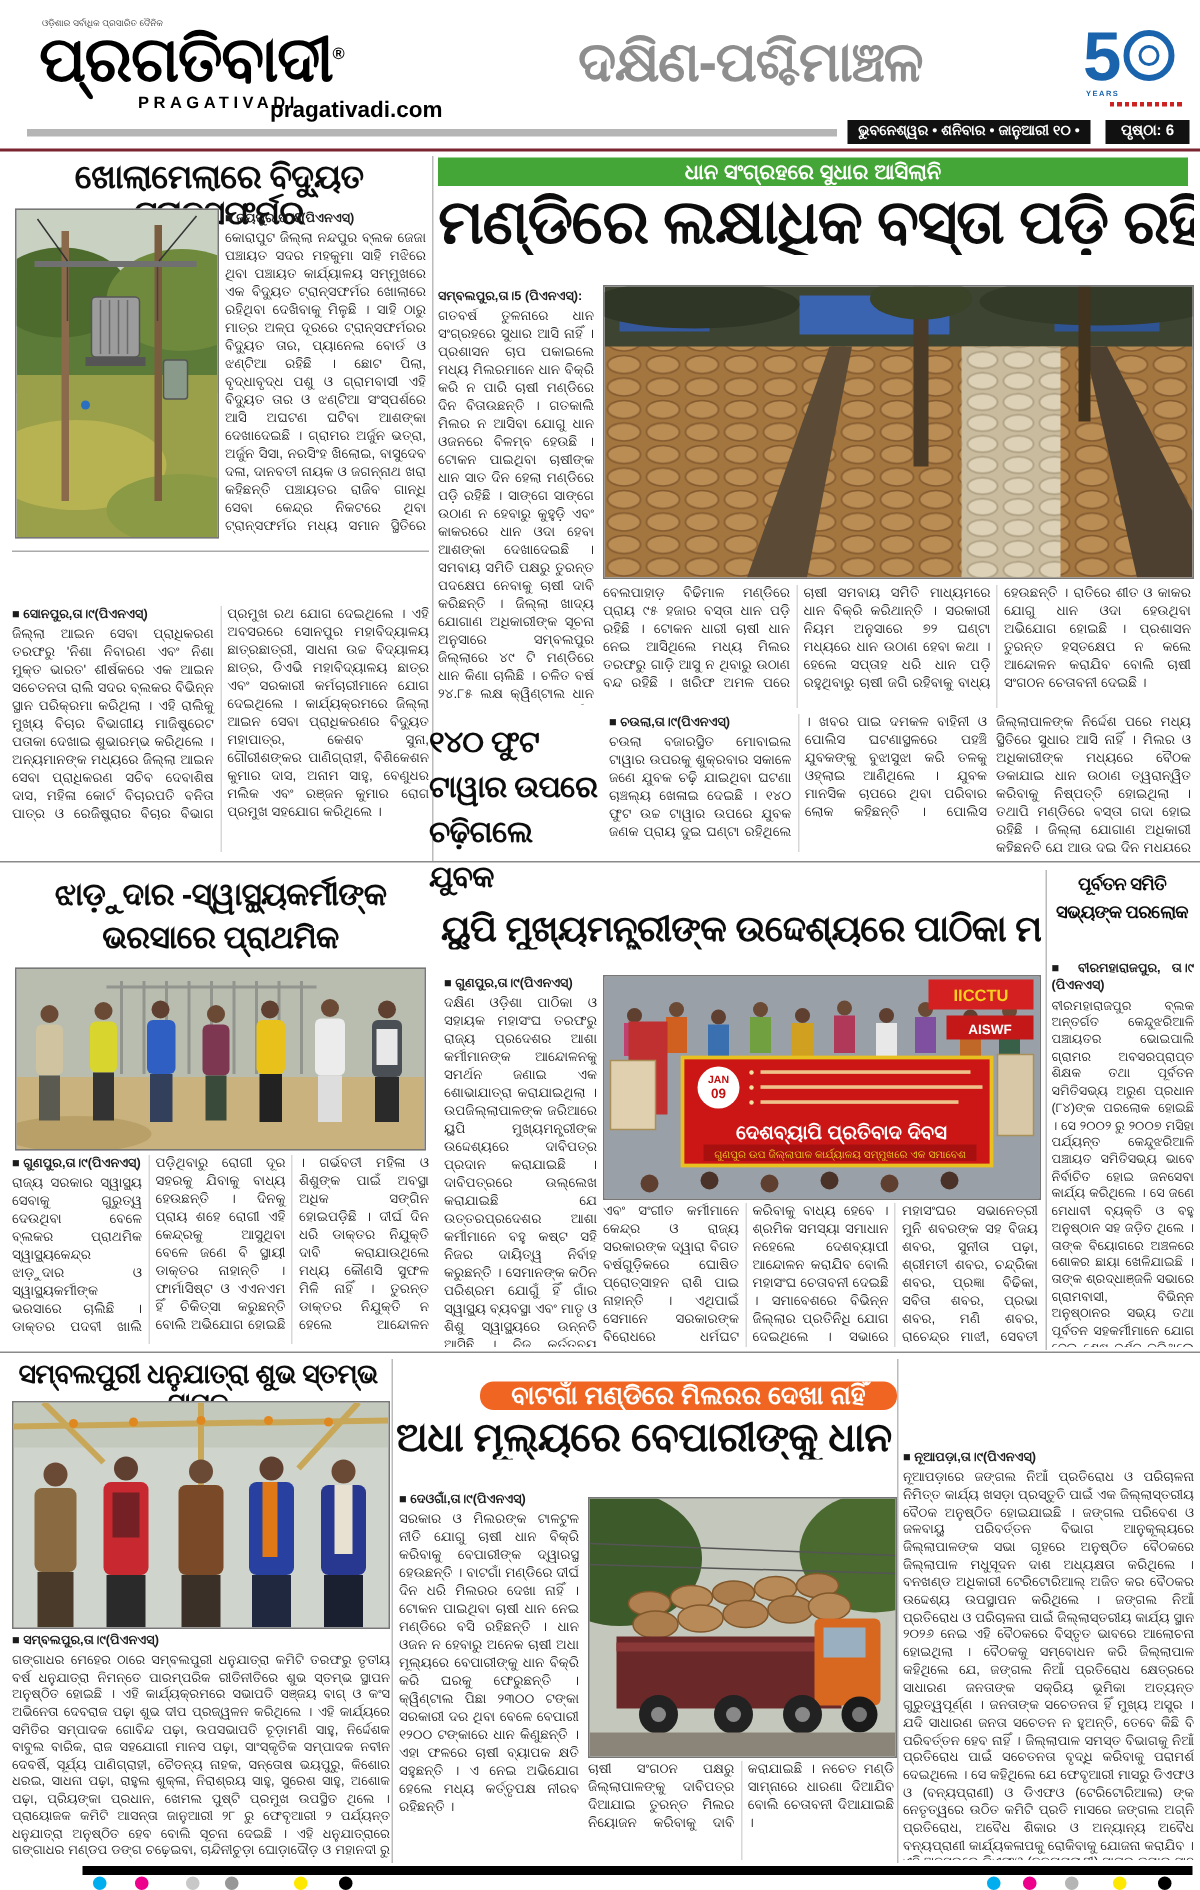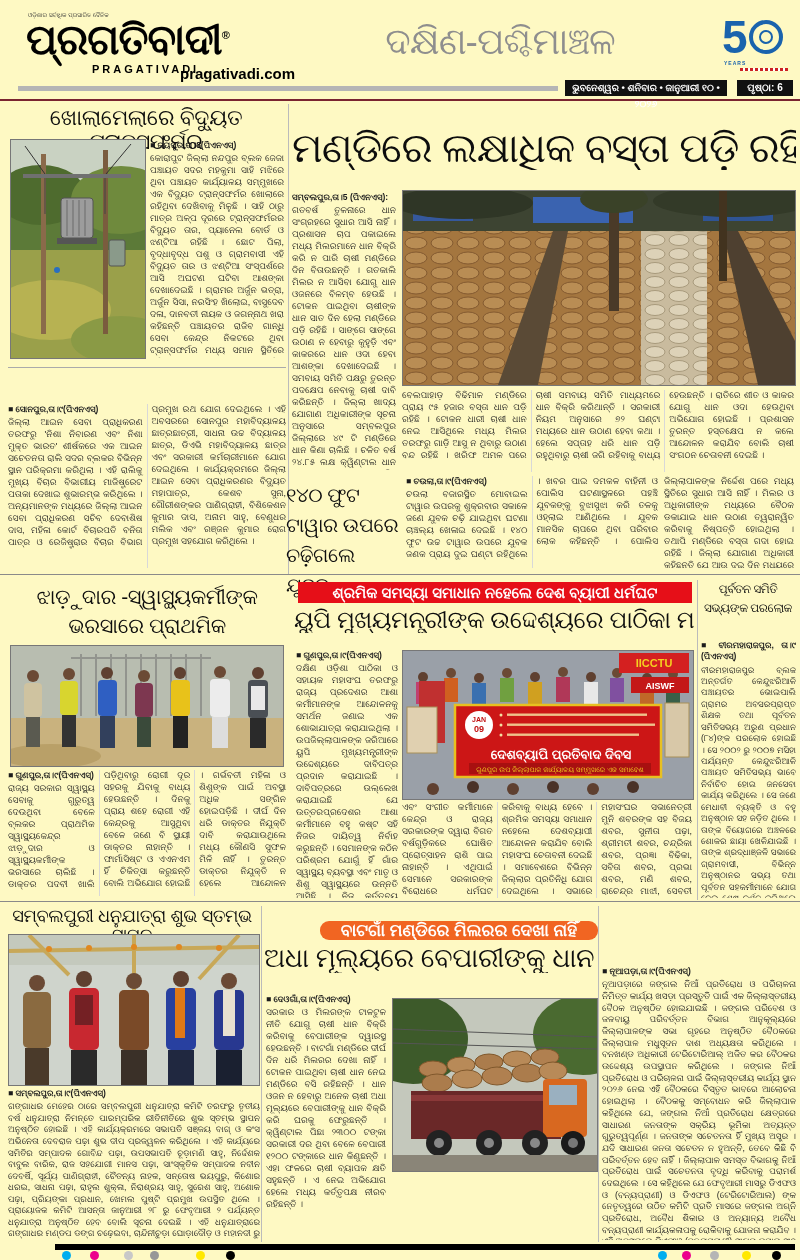--- a/index.html
+++ b/index.html
@@ -1,19 +1,19 @@
 <!DOCTYPE html>
 <html><head>
 <meta charset="utf-8">
 <style>
   html,body{margin:0;padding:0;background:#e8e8e4;}
-  #page{position:relative;width:800px;height:1260px;background:#fef9c3;overflow:hidden;
+  #page{position:relative;width:800px;height:1260px;background:#ffffff;overflow:hidden;
         font-family:"Liberation Sans","DejaVu Sans",sans-serif;color:#111;}
   .abs{position:absolute;}
-  .hl{font-weight:normal;color:#0d0d0d;line-height:1.08;letter-spacing:-0.5px;}
+  .hl{font-weight:bold;color:#0d0d0d;line-height:1.08;letter-spacing:-0.5px;}
   .center{text-align:center;}
   .body-txt{font-size:9px;line-height:1.33;text-align:justify;color:#1c1c1c;overflow:hidden;}
   .dl{font-weight:bold;font-size:8.5px;margin-bottom:2px;}
   .cols2{column-count:2;column-gap:9px;column-rule:1px solid #d8d8d8;}
   .cols3{column-count:3;column-gap:9px;column-rule:1px solid #d8d8d8;}
   .photo{border:1px solid #777;overflow:hidden;background:#ccc;}
   .photo svg{display:block;}
   .kicker{color:#fff;font-weight:bold;text-align:center;overflow:hidden;}
   .vline{background:#bbb;width:1px;}
   .hline{background:#999;height:1px;}
@@ -80,20 +80,21 @@
 
   <div class="abs hline" style="left:8px;top:367px;width:278px;background:#aaa;"></div>
 
   <div class="abs body-txt cols2" style="left:8px;top:404px;width:278px;height:164px;">
     <div class="dl">■ ସୋନପୁର,ତା।୯(ପିଏନଏସ୍)</div>
     <span>ଜିଲ୍ଲା ଆଇନ ସେବା ପ୍ରାଧିକରଣ ତରଫରୁ 'ନିଶା ନିବାରଣ ଏବଂ ନିଶା ମୁକ୍ତ ଭାରତ' ଶୀର୍ଷକରେ ଏକ ଆଇନ ସଚେତନତା ରାଲି ସଦର ବ୍ଲକର ବିଭିନ୍ନ ସ୍ଥାନ ପରିକ୍ରମା କରିଥିଲା । ଏହି ରାଲିକୁ ମୁଖ୍ୟ ବିଚାର ବିଭାଗୀୟ ମାଜିଷ୍ଟ୍ରେଟ ପତାକା ଦେଖାଇ ଶୁଭାରମ୍ଭ କରିଥିଲେ । ଅନ୍ୟମାନଙ୍କ ମଧ୍ୟରେ ଜିଲ୍ଲା ଆଇନ ସେବା ପ୍ରାଧିକରଣ ସଚିବ ଦେବାଶିଷ ଦାସ, ମହିଳା କୋର୍ଟ ବିଚାରପତି ବନିତା ପାତ୍ର ଓ ରେଜିଷ୍ଟ୍ରାର ବିଚାର ବିଭାଗ ପ୍ରମୁଖ ରଥ ଯୋଗ ଦେଇଥିଲେ । ଏହି ଅବସରରେ ସୋନପୁର ମହାବିଦ୍ୟାଳୟ ଛାତ୍ରଛାତ୍ରୀ, ସାଧନା ଉଚ୍ଚ ବିଦ୍ୟାଳୟ ଛାତ୍ର, ଡିଏଭି ମହାବିଦ୍ୟାଳୟ ଛାତ୍ର ଏବଂ ସରକାରୀ କର୍ମଚାରୀମାନେ ଯୋଗ ଦେଇଥିଲେ । କାର୍ଯ୍ୟକ୍ରମରେ ଜିଲ୍ଲା ଆଇନ ସେବା ପ୍ରାଧିକରଣର ବିଦ୍ୟୁତ ମହାପାତ୍ର, କେଶବ ସୁନା, ଗୌରୀଶଙ୍କର ପାଣିଗ୍ରାହୀ, ବିଶିକେଶନ କୁମାର ଦାସ, ଅନାମ ସାହୁ, ବେଣୁଧର ମଲିକ ଏବଂ ରଞ୍ଜନ କୁମାର ରୋଗ ପ୍ରମୁଖ ସହଯୋଗ କରିଥିଲେ ।</span>
   </div>
 
   <div class="abs vline" style="left:288px;top:104px;height:470px;"></div>
 
+  <div class="abs kicker" style="left:292px;top:105px;width:500px;height:19px;background:#43a636;font-size:14px;line-height:19px;">ଧାନ ସଂଗ୍ରହରେ ସୁଧାର ଆସିଲାନି</div>
   <div class="abs hl" style="left:292px;top:126px;width:504px;font-size:41px;letter-spacing:-1px;white-space:nowrap;overflow:hidden;">ମଣ୍ଡିରେ ଲକ୍ଷାଧିକ ବସ୍ତା ପଡ଼ି ରହିଛି</div>
 
   <div class="abs body-txt" style="left:292px;top:192px;width:104px;height:278px;">
     <div class="dl">ସମ୍ବଲପୁର,ତା।5 (ପିଏନଏସ୍):</div>
     <span>ଗତବର୍ଷ ତୁଳନାରେ ଧାନ ସଂଗ୍ରହରେ ସୁଧାର ଆସି ନାହିଁ । ପ୍ରଶାସନ ଚାପ ପକାଇଲେ ମଧ୍ୟ ମିଲରମାନେ ଧାନ ବିକ୍ରି କରି ନ ପାରି ଚାଷୀ ମଣ୍ଡିରେ ଦିନ ବିତାଉଛନ୍ତି । ଗତକାଲି ମିଲର ନ ଆସିବା ଯୋଗୁ ଧାନ ଓଜନରେ ବିଳମ୍ବ ହେଉଛି । ଟୋକନ ପାଇଥିବା ଚାଷୀଙ୍କ ଧାନ ସାତ ଦିନ ହେଲା ମଣ୍ଡିରେ ପଡ଼ି ରହିଛି । ସାଙ୍ଗେ ସାଙ୍ଗେ ଉଠାଣ ନ ହେବାରୁ କୁହୁଡ଼ି ଏବଂ କାକରରେ ଧାନ ଓଦା ହେବା ଆଶଙ୍କା ଦେଖାଦେଇଛି । ସମବାୟ ସମିତି ପକ୍ଷରୁ ତୁରନ୍ତ ପଦକ୍ଷେପ ନେବାକୁ ଚାଷୀ ଦାବି କରିଛନ୍ତି । ଜିଲ୍ଲା ଖାଦ୍ୟ ଯୋଗାଣ ଅଧିକାରୀଙ୍କ ସୂଚନା ଅନୁସାରେ ସମ୍ବଲପୁର ଜିଲ୍ଲାରେ ୪୯ ଟି ମଣ୍ଡିରେ ଧାନ କିଣା ଚାଲିଛି । ଚଳିତ ବର୍ଷ ୨୪.୮୫ ଲକ୍ଷ କ୍ୱିଣ୍ଟାଲ ଧାନ ସଂଗ୍ରହ ଲକ୍ଷ୍ୟ ଧାର୍ଯ୍ୟ ହୋଇଛି ।</span>
   </div>
 
   <div class="abs photo" style="left:402px;top:190px;width:392px;height:194px;">
     <svg width="392" height="194" viewBox="0 0 392 194">
       <defs>
@@ -179,21 +180,20 @@
           <rect x="240" y="40" width="14" height="24" fill="#e8e8e8"></rect>
           <rect x="239" y="72" width="16" height="30" fill="#2a2a2a"></rect>
       </g>
     </svg>
   </div>
   <div class="abs body-txt cols3" style="left:8px;top:770px;width:278px;height:126px;">
     <div class="dl">■ ଗୁଣପୁର,ତା।୯(ପିଏନଏସ୍)</div>
     <span>ରାଜ୍ୟ ସରକାର ସ୍ୱାସ୍ଥ୍ୟ ସେବାକୁ ଗୁରୁତ୍ୱ ଦେଉଥିବା ବେଳେ ବ୍ଲକର ପ୍ରାଥମିକ ସ୍ୱାସ୍ଥ୍ୟକେନ୍ଦ୍ର ଝାଡ଼ୁଦାର ଓ ସ୍ୱାସ୍ଥ୍ୟକର୍ମୀଙ୍କ ଭରସାରେ ଚାଲିଛି । ଡାକ୍ତର ପଦବୀ ଖାଲି ପଡ଼ିଥିବାରୁ ରୋଗୀ ଦୂର ସହରକୁ ଯିବାକୁ ବାଧ୍ୟ ହେଉଛନ୍ତି । ଦିନକୁ ପ୍ରାୟ ଶହେ ରୋଗୀ ଏହି କେନ୍ଦ୍ରକୁ ଆସୁଥିବା ବେଳେ ଜଣେ ବି ସ୍ଥାୟୀ ଡାକ୍ତର ନାହାନ୍ତି । ଫାର୍ମାସିଷ୍ଟ ଓ ଏଏନଏମ ହିଁ ଚିକିତ୍ସା କରୁଛନ୍ତି ବୋଲି ଅଭିଯୋଗ ହୋଇଛି । ଗର୍ଭବତୀ ମହିଳା ଓ ଶିଶୁଙ୍କ ପାଇଁ ଅବସ୍ଥା ଅଧିକ ସଙ୍ଗିନ ହୋଇପଡ଼ିଛି । ଦୀର୍ଘ ଦିନ ଧରି ଡାକ୍ତର ନିଯୁକ୍ତି ଦାବି କରାଯାଉଥିଲେ ମଧ୍ୟ କୌଣସି ସୁଫଳ ମିଳି ନାହିଁ । ତୁରନ୍ତ ଡାକ୍ତର ନିଯୁକ୍ତି ନ ହେଲେ ଆନ୍ଦୋଳନ କରାଯିବ ବୋଲି ସ୍ଥାନୀୟ ବାସିନ୍ଦା ଚେତାବନୀ ଦେଇଛନ୍ତି ।</span>
   </div>
 
-  <div class="abs kicker" style="left:298px;top:582px;width:394px;height:21px;background:#e60f18;font-size:15px;line-height:21px;">ଶ୍ରମିକ ସମସ୍ୟା ସମାଧାନ ନହେଲେ ଦେଶ ବ୍ୟାପୀ ଧର୍ମଘଟ</div>
   <div class="abs hl" style="left:294px;top:607px;width:400px;font-size:24px;white-space:nowrap;overflow:hidden;">ୟୁପି ମୁଖ୍ୟମନ୍ତ୍ରୀଙ୍କ ଉଦ୍ଦେଶ୍ୟରେ ପାଠିକା ମହାସଂଘର ଦାବିପତ୍ର</div>
   <div class="abs body-txt" style="left:296px;top:650px;width:102px;height:248px;">
     <div class="dl">■ ଗୁଣପୁର,ତା।୯(ପିଏନଏସ୍)</div>
     <span>ଦକ୍ଷିଣ ଓଡ଼ିଶା ପାଠିକା ଓ ସହାୟକ ମହାସଂଘ ତରଫରୁ ରାଜ୍ୟ ପ୍ରଦେଶର ଆଶା କର୍ମୀମାନଙ୍କ ଆନ୍ଦୋଳନକୁ ସମର୍ଥନ ଜଣାଇ ଏକ ଶୋଭାଯାତ୍ରା କରାଯାଇଥିଲା । ଉପଜିଲ୍ଲାପାଳଙ୍କ ଜରିଆରେ ୟୁପି ମୁଖ୍ୟମନ୍ତ୍ରୀଙ୍କ ଉଦ୍ଦେଶ୍ୟରେ ଦାବିପତ୍ର ପ୍ରଦାନ କରାଯାଇଛି । ଦାବିପତ୍ରରେ ଉଲ୍ଲେଖ କରାଯାଇଛି ଯେ ଉତ୍ତରପ୍ରଦେଶର ଆଶା କର୍ମୀମାନେ ବହୁ କଷ୍ଟ ସହି ନିଜର ଦାୟିତ୍ୱ ନିର୍ବାହ କରୁଛନ୍ତି । ସେମାନଙ୍କ କଠିନ ପରିଶ୍ରମ ଯୋଗୁଁ ହିଁ ଗାଁର ସ୍ୱାସ୍ଥ୍ୟ ବ୍ୟବସ୍ଥା ଏବଂ ମାତୃ ଓ ଶିଶୁ ସ୍ୱାସ୍ଥ୍ୟରେ ଉନ୍ନତି ଆସିଛି । ନିଜ କର୍ତ୍ତବ୍ୟ ସମ୍ପାଦନ କରୁଥିଲେ ମଧ୍ୟ ସେମାନଙ୍କୁ ନିୟମିତ ପାରିଶ୍ରମିକ ପ୍ରଦାନ କରାଯାଉ ନାହିଁ ।</span>
   </div>
   <div class="abs photo" style="left:402px;top:650px;width:290px;height:148px;">
     <svg width="290" height="148" viewBox="0 0 290 148">
       <rect width="290" height="148" fill="#9aa0a8"></rect>
       <g>
         <circle cx="20" cy="26" r="5" fill="#5f4030"></circle>
@@ -342,20 +342,23 @@
         <circle cx="46" cy="144" r="5" fill="#888"></circle>
       <circle cx="96" cy="144" r="13" fill="#222"></circle>
         <circle cx="96" cy="144" r="5" fill="#888"></circle>
       <circle cx="142" cy="144" r="13" fill="#222"></circle>
         <circle cx="142" cy="144" r="5" fill="#888"></circle>
       <circle cx="180" cy="144" r="12" fill="#1a1a1a"></circle>
         <circle cx="180" cy="144" r="5" fill="#777"></circle>
       <rect y="156" width="204" height="16" fill="#8a8578"></rect>
     </svg>
   </div>
+  <div class="abs body-txt cols2" style="left:392px;top:1174px;width:204px;height:66px;">
+    <span>ଚାଷୀ ସଂଗଠନ ପକ୍ଷରୁ ଜିଲ୍ଲାପାଳଙ୍କୁ ଦାବିପତ୍ର ଦିଆଯାଇ ତୁରନ୍ତ ମିଲର ନିୟୋଜନ କରିବାକୁ ଦାବି କରାଯାଇଛି । ନଚେତ ମଣ୍ଡି ସାମ୍ନାରେ ଧାରଣା ଦିଆଯିବ ବୋଲି ଚେତାବନୀ ଦିଆଯାଇଛି ।</span>
+  </div>
 
   <div class="abs vline" style="left:598px;top:906px;height:336px;"></div>
   <div class="abs body-txt" style="left:602px;top:966px;width:194px;height:274px;font-size:8.8px;">
     <div class="dl">■ ନୂଆପଡ଼ା,ତା।୯(ପିଏନଏସ୍)</div>
     <span>ନୂଆପଡ଼ାରେ ଜଙ୍ଗଲ ନିଆଁ ପ୍ରତିରୋଧ ଓ ପରିଚାଳନା ନିମିତ୍ତ କାର୍ଯ୍ୟ ଖସଡ଼ା ପ୍ରସ୍ତୁତି ପାଇଁ ଏକ ଜିଲ୍ଲାସ୍ତରୀୟ ବୈଠକ ଅନୁଷ୍ଠିତ ହୋଇଯାଇଛି । ଜଙ୍ଗଲ ପରିବେଶ ଓ ଜଳବାୟୁ ପରିବର୍ତ୍ତନ ବିଭାଗ ଆନୁକୂଲ୍ୟରେ ଜିଲ୍ଲାପାଳଙ୍କ ସଭା ଗୃହରେ ଅନୁଷ୍ଠିତ ବୈଠକରେ ଜିଲ୍ଲାପାଳ ମଧୁସୂଦନ ଦାଶ ଅଧ୍ୟକ୍ଷତା କରିଥିଲେ । ବନଖଣ୍ଡ ଅଧିକାରୀ ଟେରିଟୋରିଆଲ୍ ଅଜିତ କର ବୈଠକର ଉଦ୍ଦେଶ୍ୟ ଉପସ୍ଥାପନ କରିଥିଲେ । ଜଙ୍ଗଲ ନିଆଁ ପ୍ରତିରୋଧ ଓ ପରିଚାଳନା ପାଇଁ ଜିଲ୍ଲାସ୍ତରୀୟ କାର୍ଯ୍ୟ ସ୍ଥାନ ୨୦୨୬ ନେଇ ଏହି ବୈଠକରେ ବିସ୍ତୃତ ଭାବରେ ଆଲୋଚନା ହୋଇଥିଲା । ବୈଠକକୁ ସମ୍ବୋଧନ କରି ଜିଲ୍ଲାପାଳ କହିଥିଲେ ଯେ, ଜଙ୍ଗଲ ନିଆଁ ପ୍ରତିରୋଧ କ୍ଷେତ୍ରରେ ସାଧାରଣ ଜନତାଙ୍କ ସକ୍ରିୟ ଭୂମିକା ଅତ୍ୟନ୍ତ ଗୁରୁତ୍ୱପୂର୍ଣ୍ଣ । ଜନତାଙ୍କ ସଚେତନତା ହିଁ ମୁଖ୍ୟ ଅସ୍ତ୍ର । ଯଦି ସାଧାରଣ ଜନତା ସଚେତନ ନ ହୁଅନ୍ତି, ତେବେ କିଛି ବି ପରିବର୍ତ୍ତନ ହେବ ନାହିଁ । ଜିଲ୍ଲାପାଳ ସମସ୍ତ ବିଭାଗକୁ ନିଆଁ ପ୍ରତିରୋଧ ପାଇଁ ସଚେତନତା ବୃଦ୍ଧି କରିବାକୁ ପରାମର୍ଶ ଦେଇଥିଲେ । ସେ କହିଥିଲେ ଯେ ଫେବୃଆରୀ ମାସରୁ ଡିଏଫଓ ଓ (ବନ୍ୟପ୍ରାଣୀ) ଓ ଡିଏଫଓ (ଟେରିଟୋରିଆଲ) ଙ୍କ ନେତୃତ୍ୱରେ ଉଠିତ କମିଟି ପ୍ରତି ମାସରେ ଜଙ୍ଗଲ ଅଗ୍ନି ପ୍ରତିରୋଧ, ଅବୈଧ ଶିକାର ଓ ଅନ୍ୟାନ୍ୟ ଅବୈଧ ବନ୍ୟପ୍ରାଣୀ କାର୍ଯ୍ୟକଳାପକୁ ରୋକିବାକୁ ଯୋଜନା କରାଯିବ । ଏହି ଅବସରରେ ଡିଏଫଓ (ବନ୍ୟପ୍ରାଣୀ) ସାଗର କୁମାର ସାହୁ ଓଡ଼ିଶା ଜଙ୍ଗଲ ପରିଚାଳନା ପ୍ରଣାଳୀ ଓ ଜଙ୍ଗଲ ଅଗ୍ନି ପ୍ରତିରୋଧ ପାଇଁ ଗୃହୀତ ପଦକ୍ଷେପ ସମ୍ପର୍କରେ ଉପରେ ବିସ୍ତୃତ ଆଲୋଚନା କରିଥିଲେ । ଏହି ସଭାରେ ଜିଲ୍ଲା ମୁଖ୍ୟ ଜଙ୍ଗଲ ଅଧିକାରୀ, ଜିଲ୍ଲା କୃଷି ଅଧିକାରୀ ପ୍ରମୋଦ କୁମାର ନାୟକ, ଜିଲ୍ଲା କଲ୍ୟାଣ ଅଧିକାରୀ ଓ ଦାୟିତ୍ୱପ୍ରାପ୍ତ ଅଧିକାରୀମାନେ ଉପସ୍ଥିତ ରହି ବିଚାର ବିମର୍ଶ କରିଥିଲେ ।</span>
   </div>
 
   <div class="abs" style="left:55px;top:1244px;width:740px;height:6px;background:#000;"></div>
   <div class="dot" style="left:62px;top:1251px;background:#00aeef;"></div>
   <div class="dot" style="left:90px;top:1251px;background:#ec008c;"></div>

